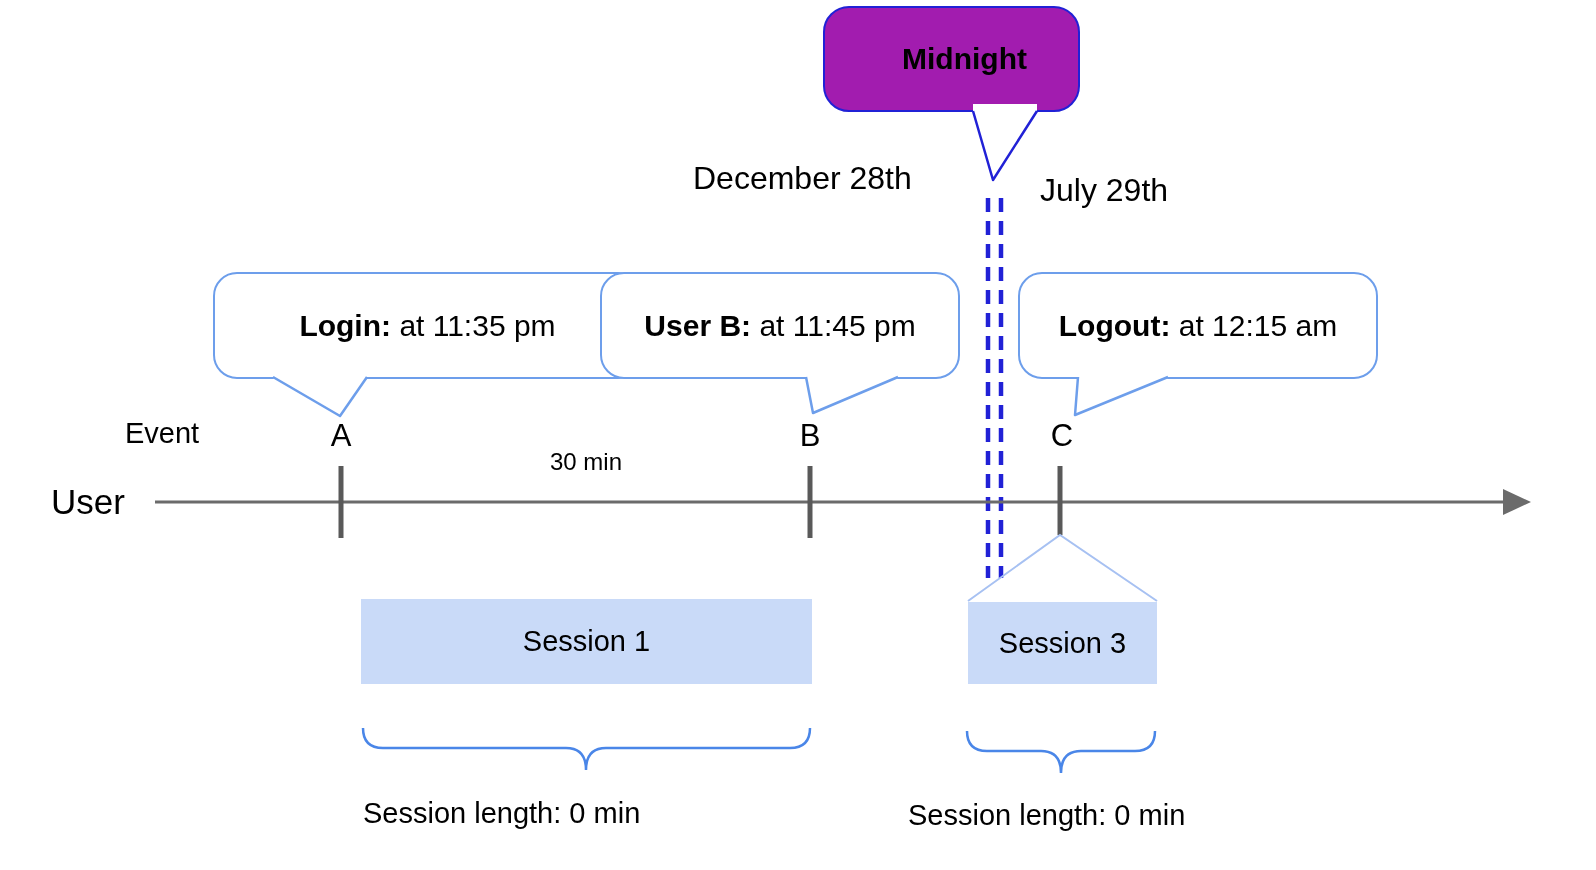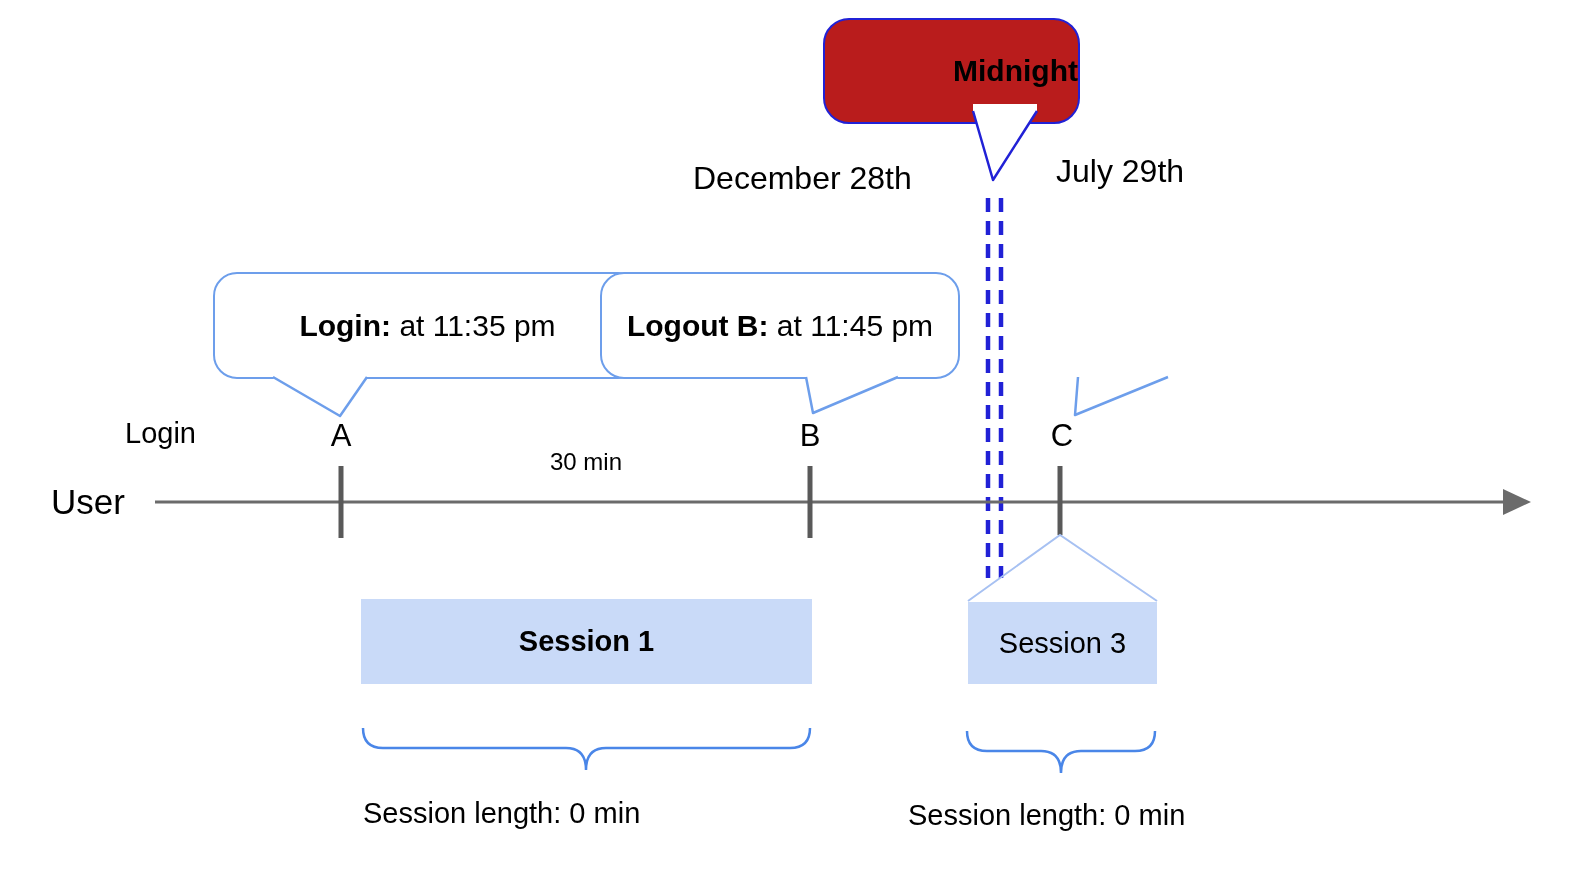--- a/index.html
+++ b/index.html
@@ -19,29 +19,28 @@
     border-radius:24px;
     display:flex;align-items:center;justify-content:center;
     font-size:30px;
     z-index:1;
     box-sizing:border-box;
     white-space:nowrap;
   }
   .bubble .b{font-weight:bold;}
   .bubble-midnight{
     position:absolute;
-    background:#b91c1c;
+    background:#a21caf;
     border:2.5px solid #2121d6;
     border-radius:26px;
-    display:flex;align-items:center;justify-content:flex-end;
+    display:flex;align-items:center;justify-content:center;
     padding-left:26px;
     font-size:30px;font-weight:bold;
     z-index:1;
     box-sizing:border-box;
-    margin-top:12px;
   }
   .date-label{position:absolute;font-size:32px;white-space:nowrap;z-index:1;}
   .marker-label{position:absolute;font-size:31px;transform:translateX(-50%);z-index:1;}
   .events-label{position:absolute;font-size:29px;z-index:1;}
   .user-label{position:absolute;font-size:35px;z-index:1;}
   .interval-label{position:absolute;font-size:24px;transform:translateX(-50%);z-index:1;}
   .session-box{
     position:absolute;
     background:#c9daf8;
     display:flex;align-items:center;justify-content:center;
@@ -54,37 +53,40 @@
 </head>
 <body>
 
 <div id="canvas">
 
   <div class="bubble-midnight" style="left:823px;top:6px;width:257px;height:106px;">
     <span>Midnight</span>
   </div>
 
   <div class="date-label" style="left:693px;top:160px;">December 28th</div>
-  <div class="date-label" style="left:1040px;top:153px;margin-left:16px;">July 29th</div>
+  <div class="date-label" style="left:1040px;top:172px;">July 29th</div>
 
   <div class="bubble" style="left:213px;top:272px;width:429px;height:107px;">
     <span class="b">Login:</span>&nbsp;<span>at 11:35 pm</span>
   </div>
   <div class="bubble" style="left:600px;top:272px;width:360px;height:107px;">
-    <span class="b">Logout B:</span>&nbsp;<span>at 11:45 pm</span>
+    <span class="b">User B:</span>&nbsp;<span>at 11:45 pm</span>
+  </div>
+  <div class="bubble" style="left:1018px;top:272px;width:360px;height:107px;">
+    <span class="b">Logout:</span>&nbsp;<span>at 12:15 am</span>
   </div>
 
-  <div class="events-label" style="left:125px;top:417px;">Login</div>
+  <div class="events-label" style="left:125px;top:417px;">Event</div>
   <div class="marker-label" style="left:341px;top:418px;">A</div>
   <div class="marker-label" style="left:810px;top:418px;">B</div>
   <div class="marker-label" style="left:1062px;top:418px;">C</div>
   <div class="interval-label" style="left:586px;top:448px;">30 min</div>
   <div class="user-label" style="left:51px;top:482px;">User</div>
 
-  <div class="session-box" style="left:361px;top:599px;width:451px;height:85px;font-weight:bold;">
+  <div class="session-box" style="left:361px;top:599px;width:451px;height:85px;">
     <span>Session 1</span>
   </div>
   <div class="session-box" style="left:968px;top:602px;width:189px;height:82px;">
     <span>Session 3</span>
   </div>
 
   <div class="length-label" style="left:363px;top:797px;">Session length: 0 min</div>
   <div class="length-label" style="left:908px;top:799px;">Session length: 0 min</div>
 
   <svg id="shape-layer" width="1596" height="870" viewBox="0 0 1596 870">

